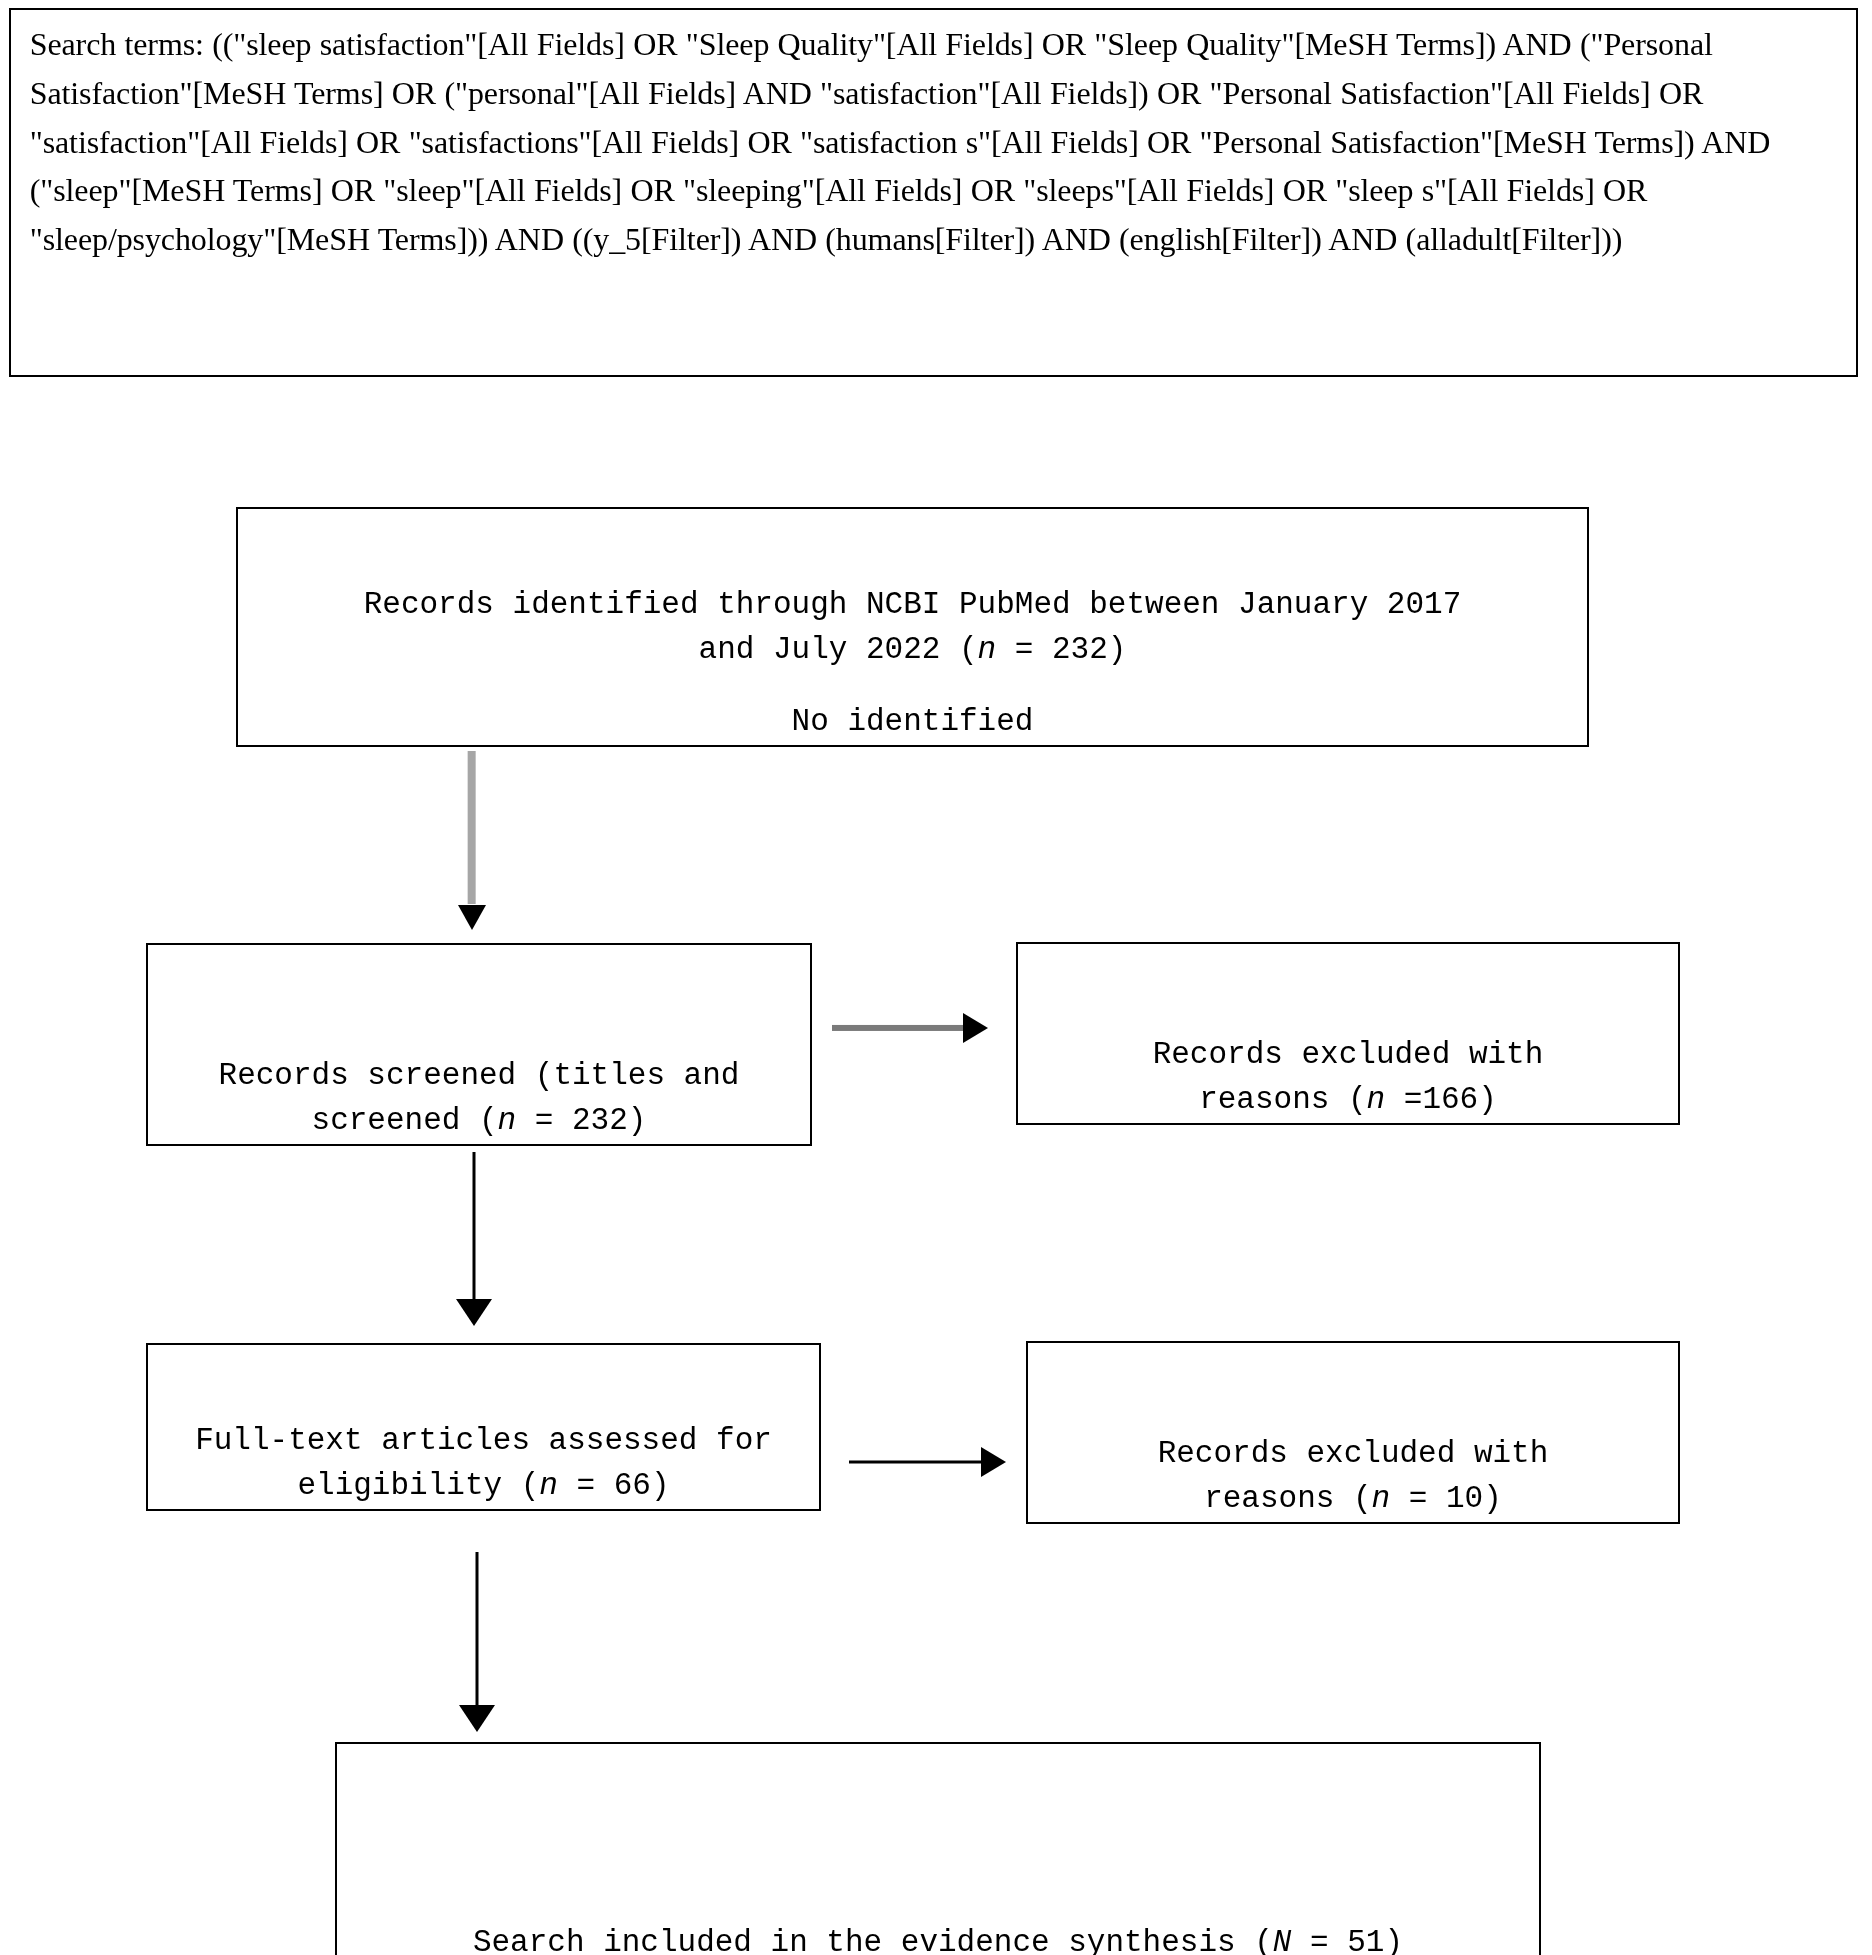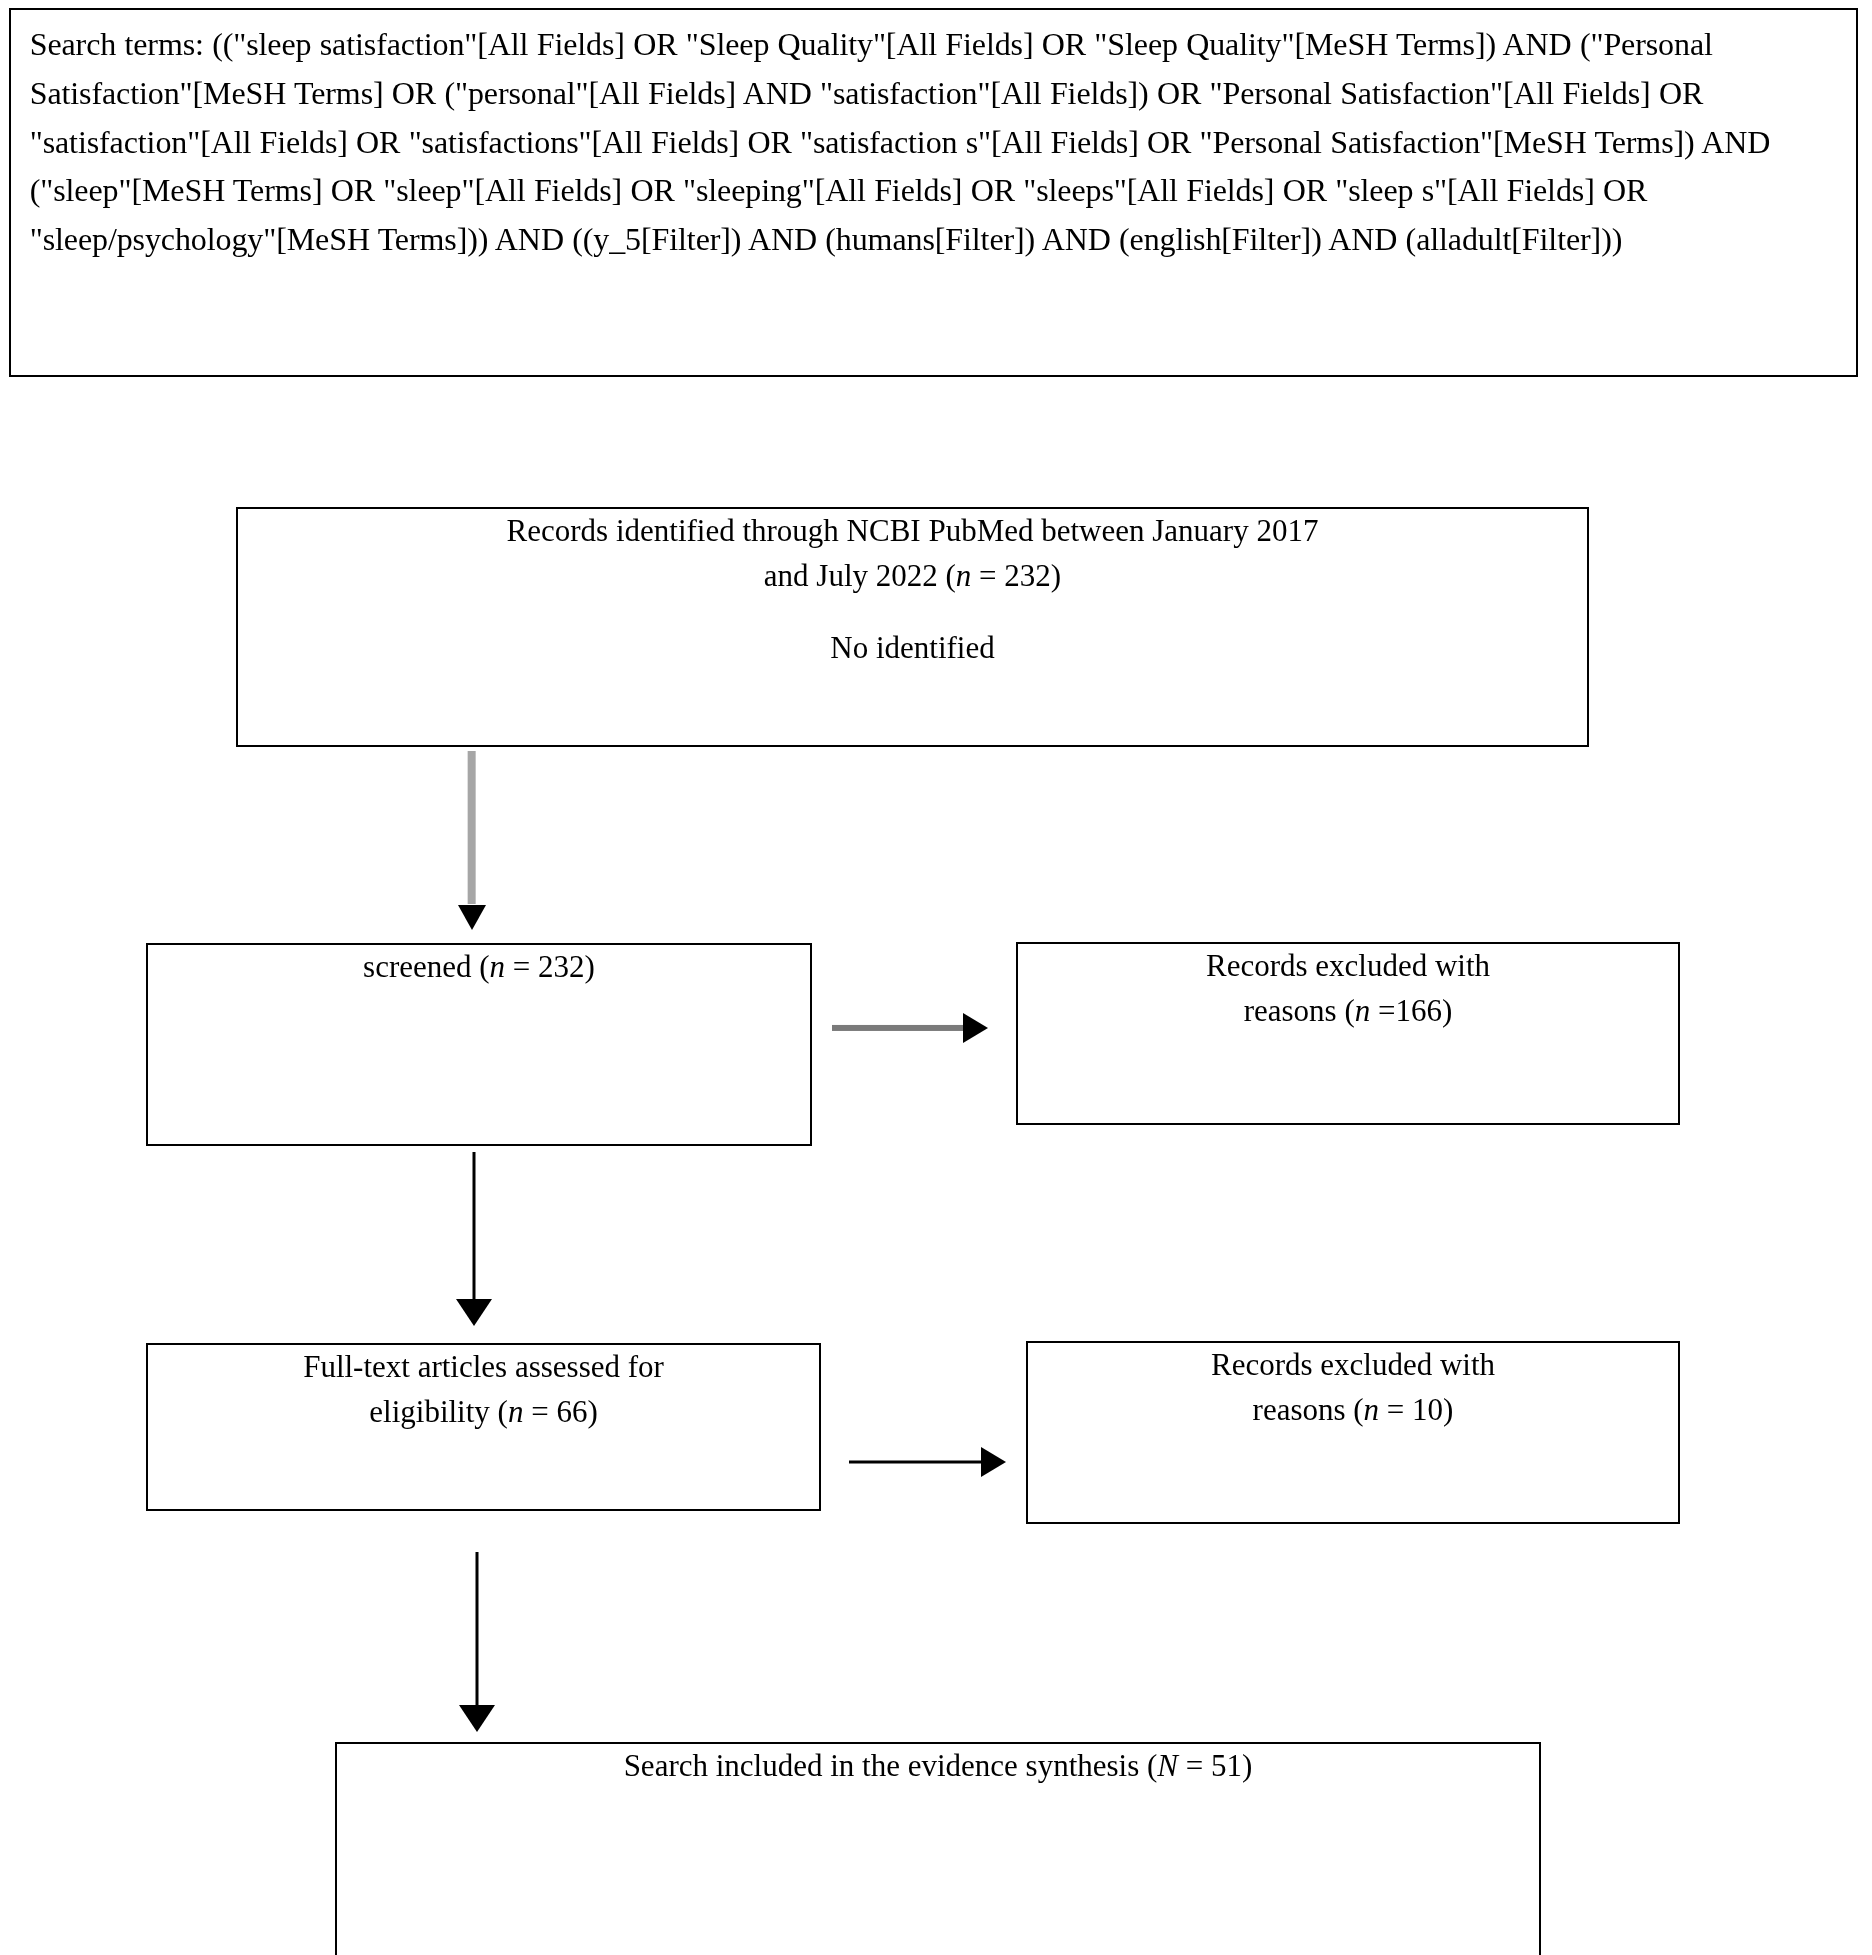--- a/index.html
+++ b/index.html
@@ -18,22 +18,22 @@
     position:absolute;left:19px;top:10.5px;right:13px;
     font-size:32px;line-height:1.52;text-align:left;
     letter-spacing:-0.1px;word-spacing:0.4px;
   }
   #search-text .lbl{font-weight:normal;margin-top:8px;}
 
   
   .flowbox{
     position:absolute;box-sizing:border-box;
     border:2.6px solid #000;background:#fff;
-    display:flex;flex-direction:column;align-items:center;justify-content:flex-start;
-    text-align:center;font-size:31px;line-height:1.45;
+    display:flex;flex-direction:column;align-items:center;justify-content:flex-end;
+    text-align:center;font-size:31px;line-height:1.45;font-family:Liberation Mono, monospace;
   }
   .flowbox .ln{display:block;white-space:nowrap;}
   .flowbox .gap{height:27px;}
   i.it{font-style:italic;}
 
   #box-identified{left:236px;top:507px;width:1353px;height:240px;}
   #box-screened  {left:146px;top:943px;width:666px;height:203px;}
   #box-excluded-1{left:1016px;top:942px;width:664px;height:183px;}
   #box-fulltext  {left:146px;top:1343px;width:675px;height:168px;}
   #box-excluded-2{left:1026px;top:1341px;width:654px;height:183px;}
@@ -87,20 +87,21 @@
   <span class="gap"></span>
   <span class="ln">No identified</span>
 </div>
 
 <div class="v-arrow" id="arrow-identified-screened">
   <span class="shaft"></span>
   <span class="head"></span>
 </div>
 
 <div class="flowbox" id="box-screened">
+  <span class="ln">Records screened (titles and</span>
   <span class="ln"><span>screened (</span><i class="it">n</i><span> = 232)</span></span>
 </div>
 
 <div class="h-arrow" id="arrow-screened-excluded">
   <span class="shaft"></span>
   <span class="head"></span>
 </div>
 
 <div class="flowbox" id="box-excluded-1">
   <span class="ln">Records excluded with</span>

